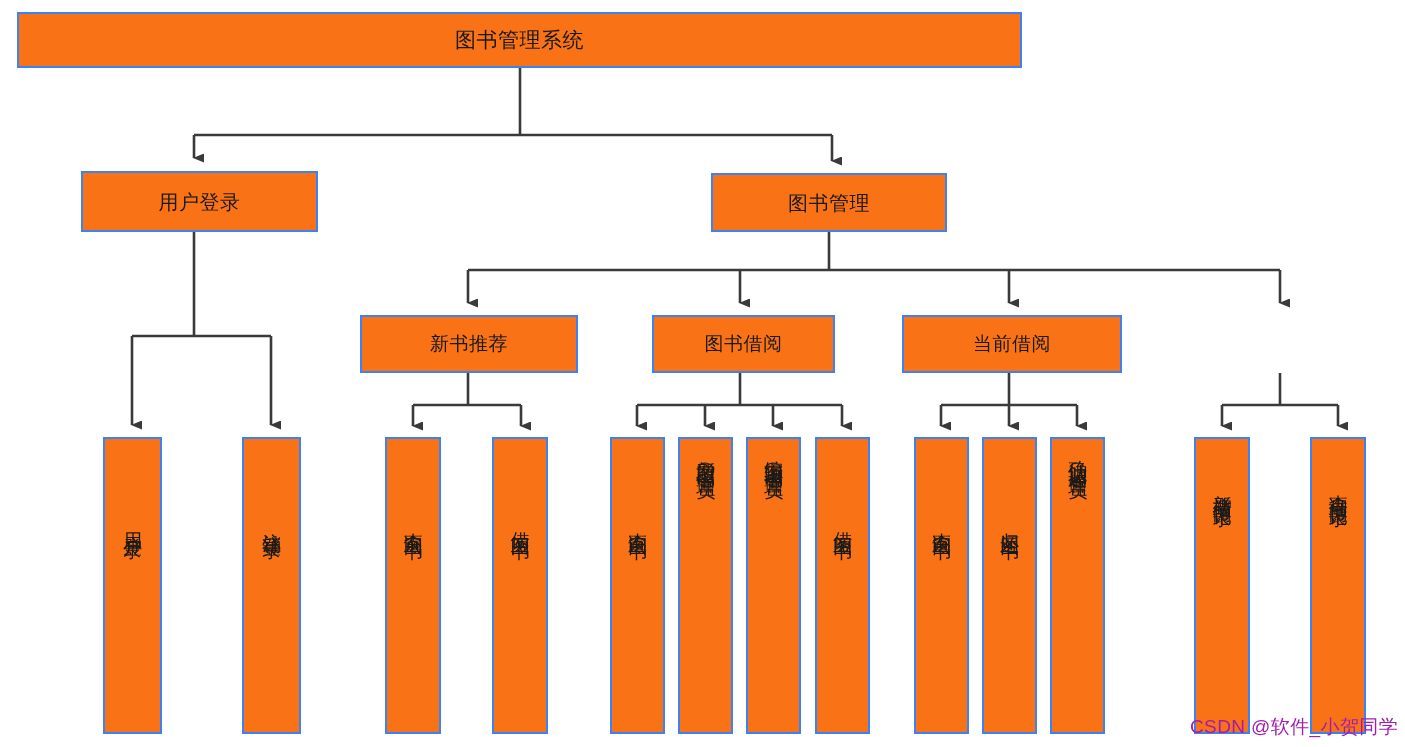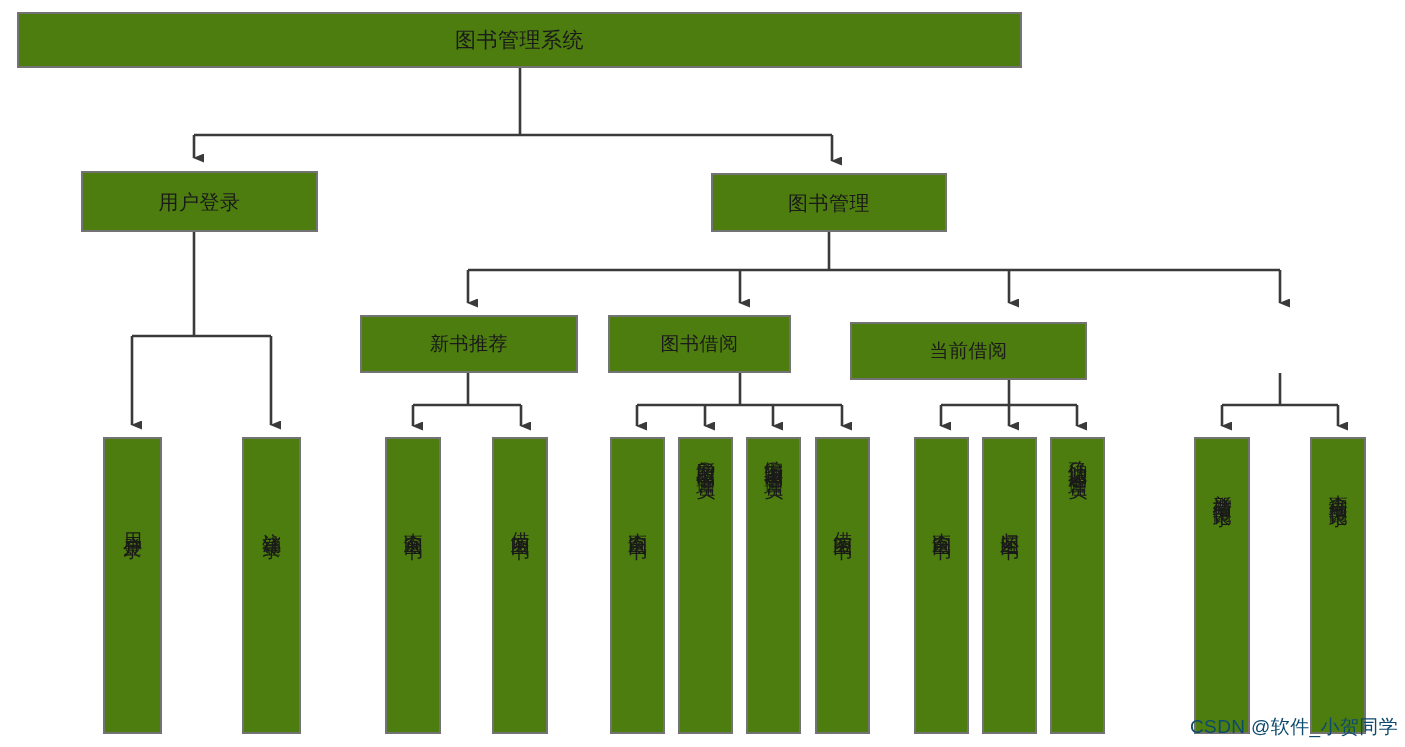--- a/index.html
+++ b/index.html
@@ -21,22 +21,22 @@
     position: absolute;
     left: 0;
     top: 0;
     width: 1405px;
     height: 747px;
     pointer-events: none;
   }
   .node {
     position: absolute;
     box-sizing: border-box;
-    border: 2px solid #737373;
-    background: #4d7c0f;
+    border: 2px solid #3b82f6;
+    background: #f97316;
     display: flex;
     align-items: center;
     justify-content: center;
     color: #1a1a1a;
   }
   .node.root {
     font-size: 21px;
   }
   .node.lvl1 {
     font-size: 20px;
@@ -57,21 +57,21 @@
   }
   .node.leaf .label {
     writing-mode: vertical-rl;
     text-orientation: upright;
     letter-spacing: 3px;
     white-space: nowrap;
   }
   .watermark {
     position: absolute;
     font-size: 19px;
-    color: #0c4a6e;
+    color: #a21caf;
     white-space: nowrap;
     letter-spacing: 0.4px;
   }
 </style>
 </head>
 <body>
 
 <div id="canvas">
 
   <svg id="edges" viewBox="0 0 1405 747" width="1405" height="747">
@@ -131,24 +131,24 @@
   <div class="node lvl1" style="left:81px; top:171px; width:237px; height:61px;">
     <span class="label">用户登录</span>
   </div>
   <div class="node lvl2" style="left:360px; top:315px; width:218px; height:58px;">
     <span class="label">新书推荐</span>
   </div>
 
   <div class="node lvl1" style="left:711px; top:173px; width:236px; height:59px;">
     <span class="label">图书管理</span>
   </div>
-  <div class="node lvl2" style="left:608px; top:315px; width:183px; height:58px;">
+  <div class="node lvl2" style="left:652px; top:315px; width:183px; height:58px;">
     <span class="label">图书借阅</span>
   </div>
-  <div class="node lvl2" style="left:850px; top:315px; width:237px; height:58px;margin-top:7px;">
+  <div class="node lvl2" style="left:902px; top:315px; width:220px; height:58px;">
     <span class="label">当前借阅</span>
   </div>
 
   <div class="node leaf" style="left:103px; top:437px; width:59px; height:297px; padding-top:78px;">
     <span class="label">用户登录</span>
   </div>
   <div class="node leaf" style="left:242px; top:437px; width:59px; height:297px; padding-top:78px;">
     <span class="label">注销登录</span>
   </div>
 

